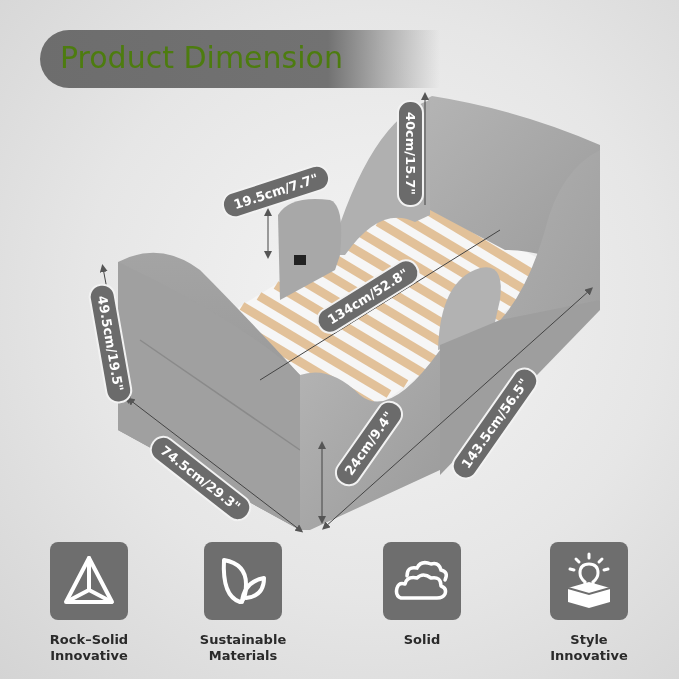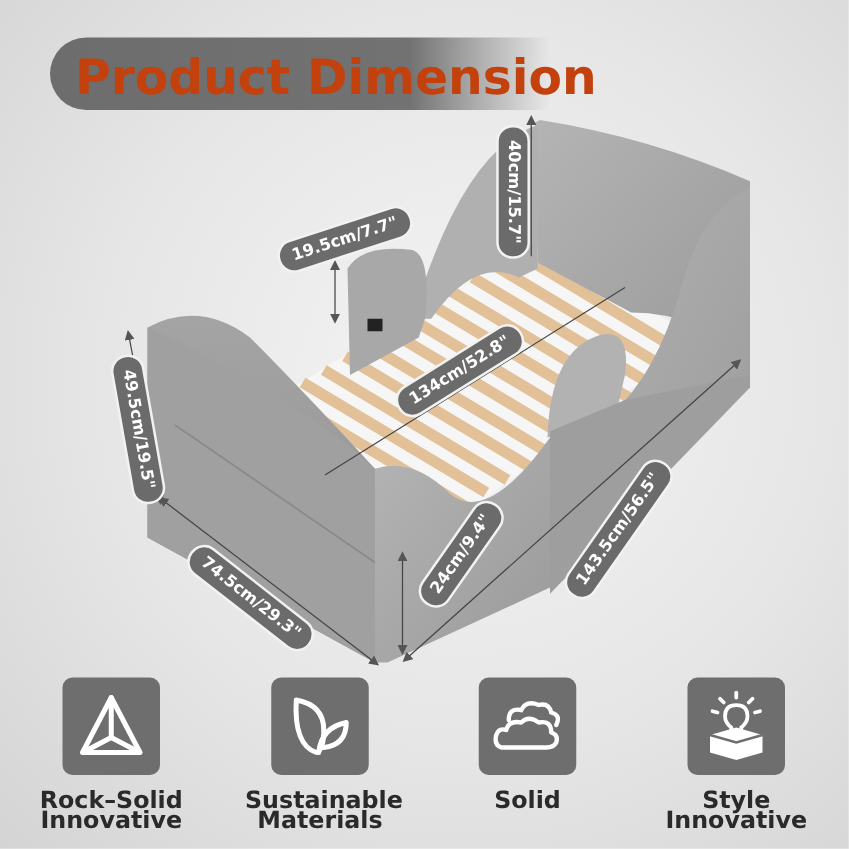--- a/index.html
+++ b/index.html
@@ -7,39 +7,39 @@
     width:679px; height:679px; overflow:hidden; position:relative;
     font-family:"DejaVu Sans", sans-serif;
     background: radial-gradient(ellipse at 55% 45%, #f4f4f4 0%, #e6e6e6 55%, #d4d4d4 100%);
   }
   .title-pill {
     position:absolute; left:40px; top:30px; width:400px; height:58px;
     border-radius:29px 0 0 29px;
     background: linear-gradient(90deg, #6d6d6d 0%, #727272 72%, rgba(130,130,130,0.6) 85%, rgba(220,220,220,0) 100%);
   }
   .title-text {
-    position:absolute; left:60px; top:40px; color:#c2410c;
-    font-family:"DejaVu Sans", sans-serif; font-weight:bold; font-size:39px; letter-spacing:0px;
+    position:absolute; left:60px; top:40px; color:#4d7c0f;
+    font-family:"DejaVu Sans", sans-serif; font-weight:normal; font-size:30px; letter-spacing:0px;
   }
   .scene { position:absolute; left:0; top:0; width:679px; height:679px; }
   .dim-label {
     position:absolute; background:#6b6b6b; color:#fff; font-weight:bold;
     font-family:"DejaVu Sans", sans-serif; font-size:13px; border-radius:13px;
     padding:4px 10px; white-space:nowrap; transform-origin:center center;
     border:2px solid #f2f2f2;
   }
   .feature {
     position:absolute; top:542px; width:120px; text-align:center;
   }
   .feature .icon-box {
     width:78px; height:78px; margin:0 auto; border-radius:8px; background:#6e6e6e;
     display:flex; align-items:center; justify-content:center;
   }
   .feature .label {
-    margin-top:12px; color:#2a2a2a; font-weight:bold; font-size:19px; line-height:16px;
+    margin-top:12px; color:#2a2a2a; font-weight:bold; font-size:13px; line-height:16px;
     font-family:"DejaVu Sans", sans-serif;
   }
 </style>
 </head>
 <body>
 
 <div class="title-pill"></div>
 <div class="title-text">Product Dimension</div>
 
 <svg class="scene" viewBox="0 0 679 679" xmlns="http://www.w3.org/2000/svg">
@@ -125,21 +125,21 @@
       <path d="M27,4 L50,48 L4,48 Z" fill="none" stroke="#fff" stroke-width="4" stroke-linejoin="round"></path>
       <path d="M27,4 L27,36 M27,36 L6,47 M27,36 L48,47" fill="none" stroke="#fff" stroke-width="4" stroke-linecap="round"></path>
     </svg>
   </div>
   <div class="label">
     <div>Rock–Solid</div>
     <div>Innovative</div>
   </div>
 </div>
 
-<div class="feature" style="left:196px;">
+<div class="feature" style="left:183px;">
   <div class="icon-box">
     <svg width="54" height="54" viewBox="0 0 54 54">
       <path d="M8,6 Q30,10 30,30 Q30,46 24,48 Q6,42 8,6 Z" fill="none" stroke="#fff" stroke-width="4" stroke-linejoin="round"></path>
       <path d="M26,48 Q28,28 48,24 Q48,42 30,44" fill="none" stroke="#fff" stroke-width="4" stroke-linecap="round" stroke-linejoin="round"></path>
     </svg>
   </div>
   <div class="label">
     <div>Sustainable</div>
     <div>Materials</div>
   </div>

